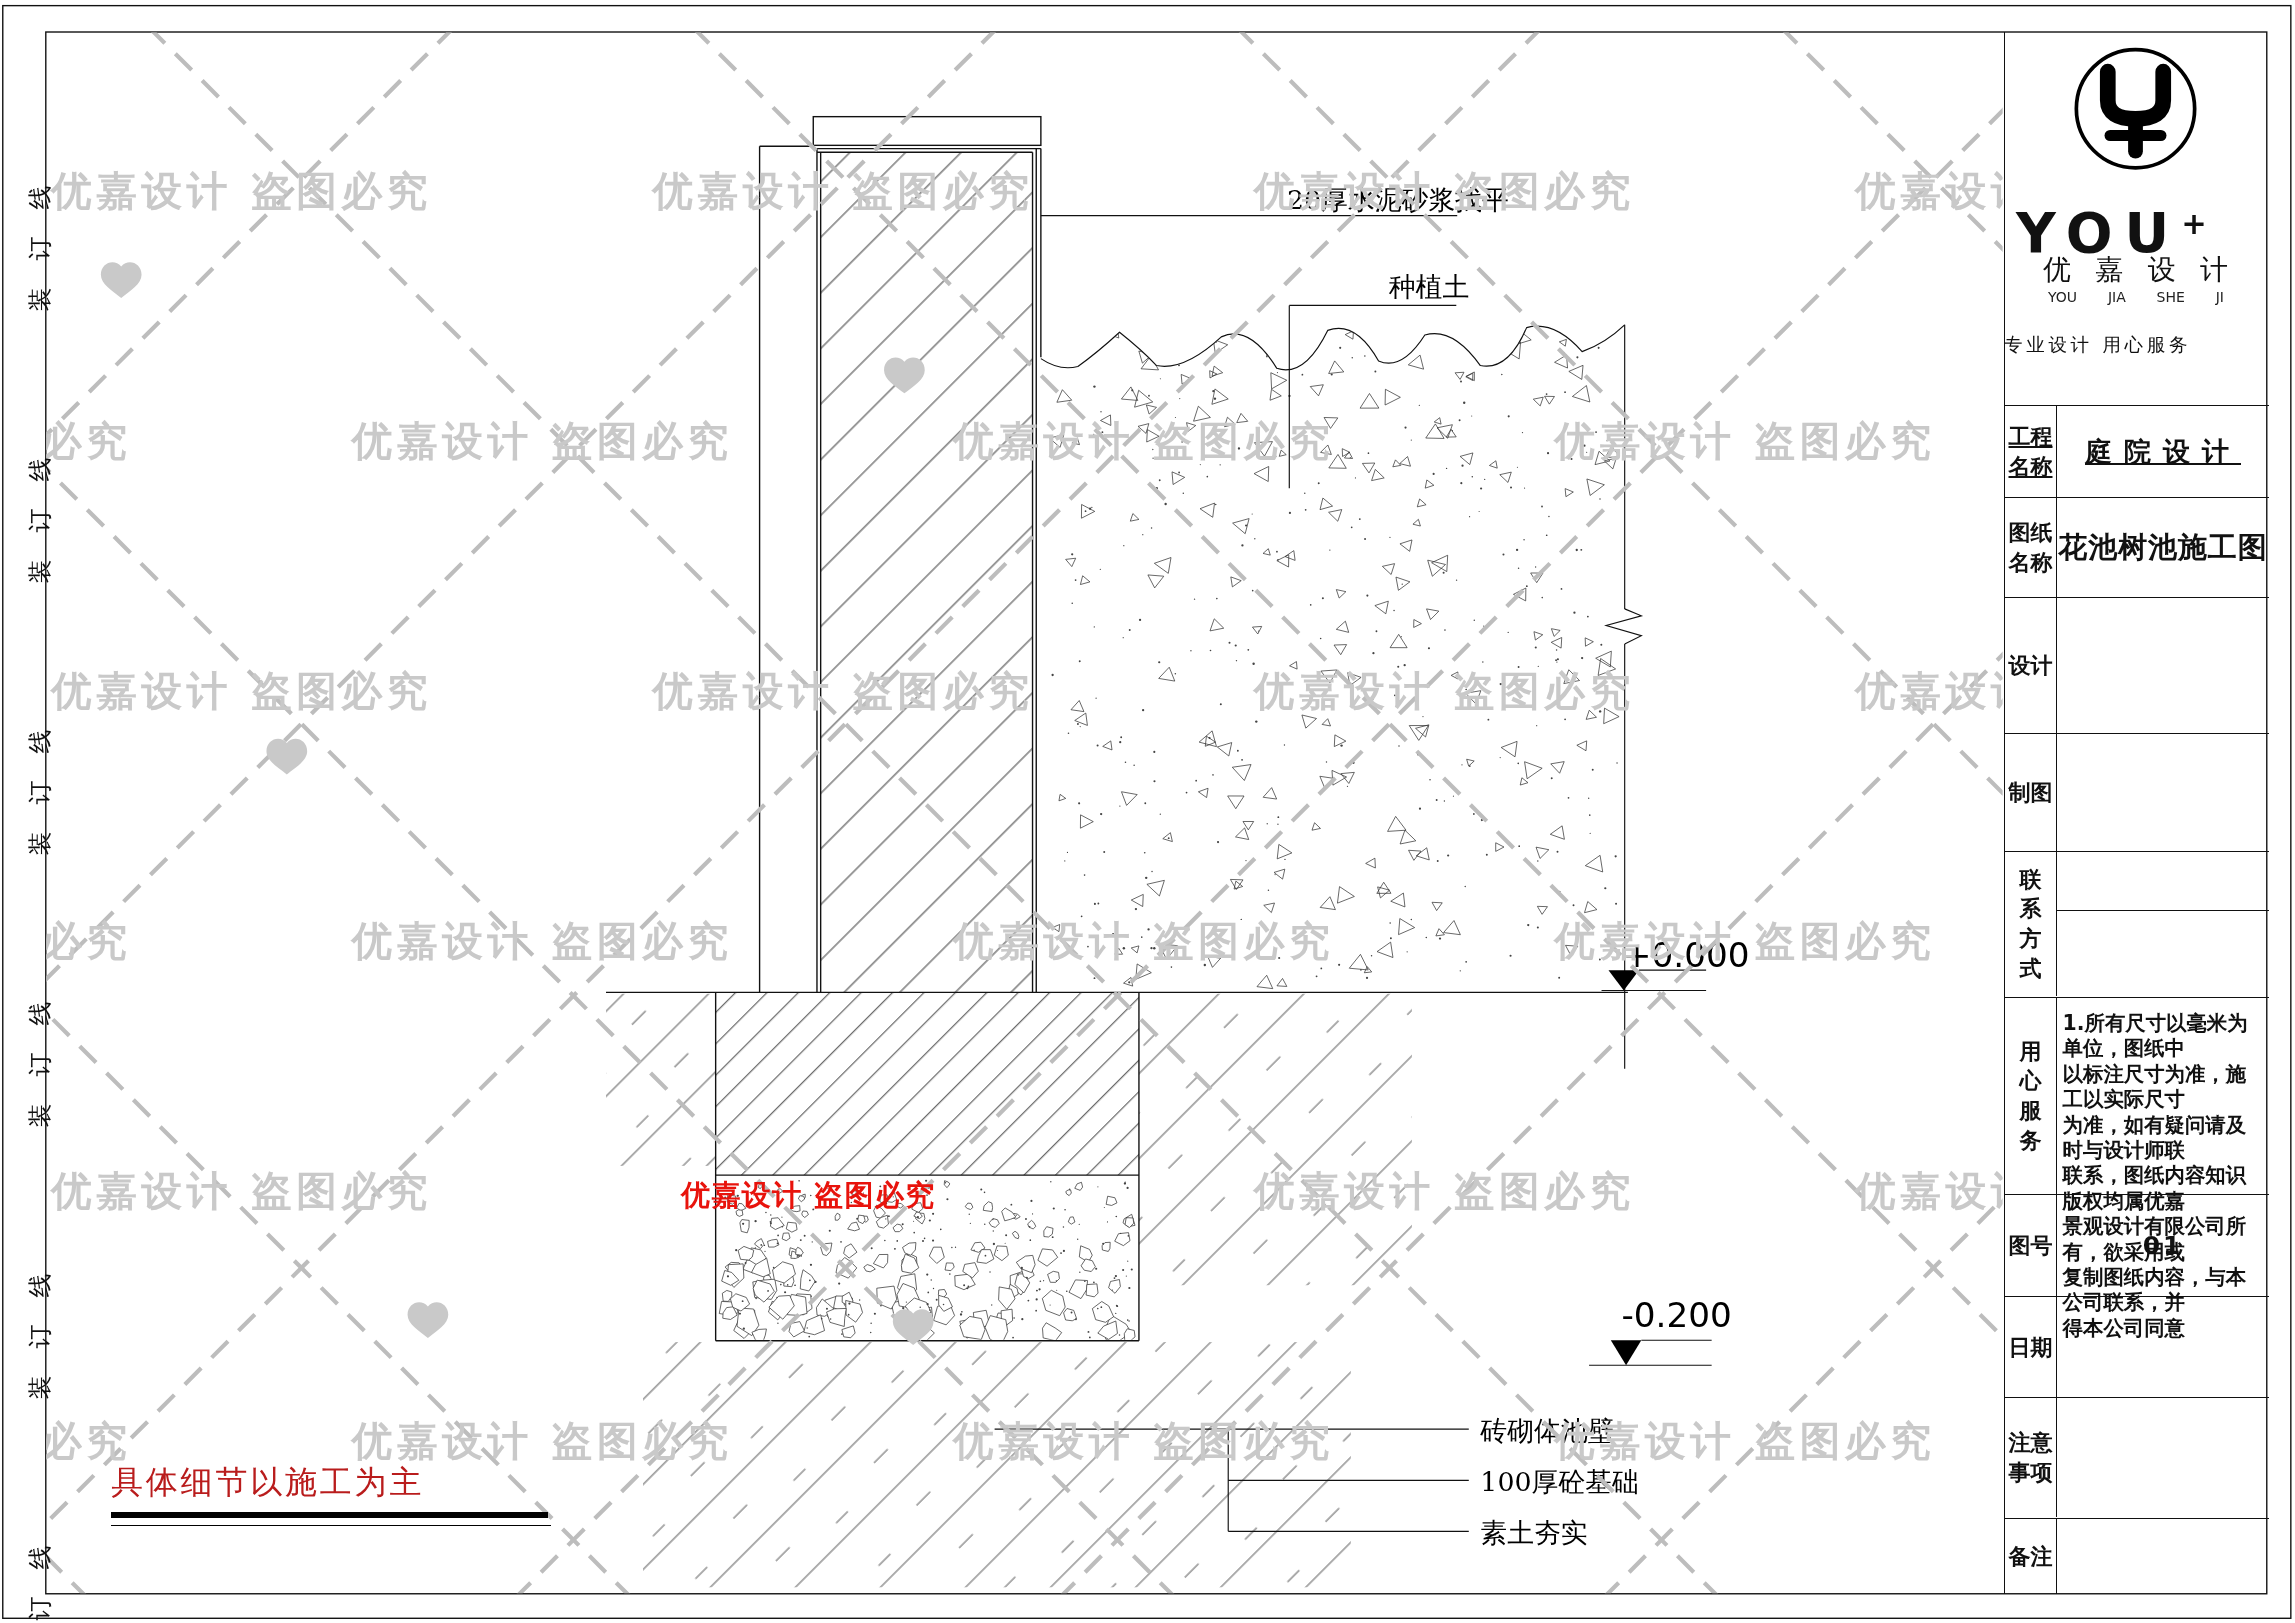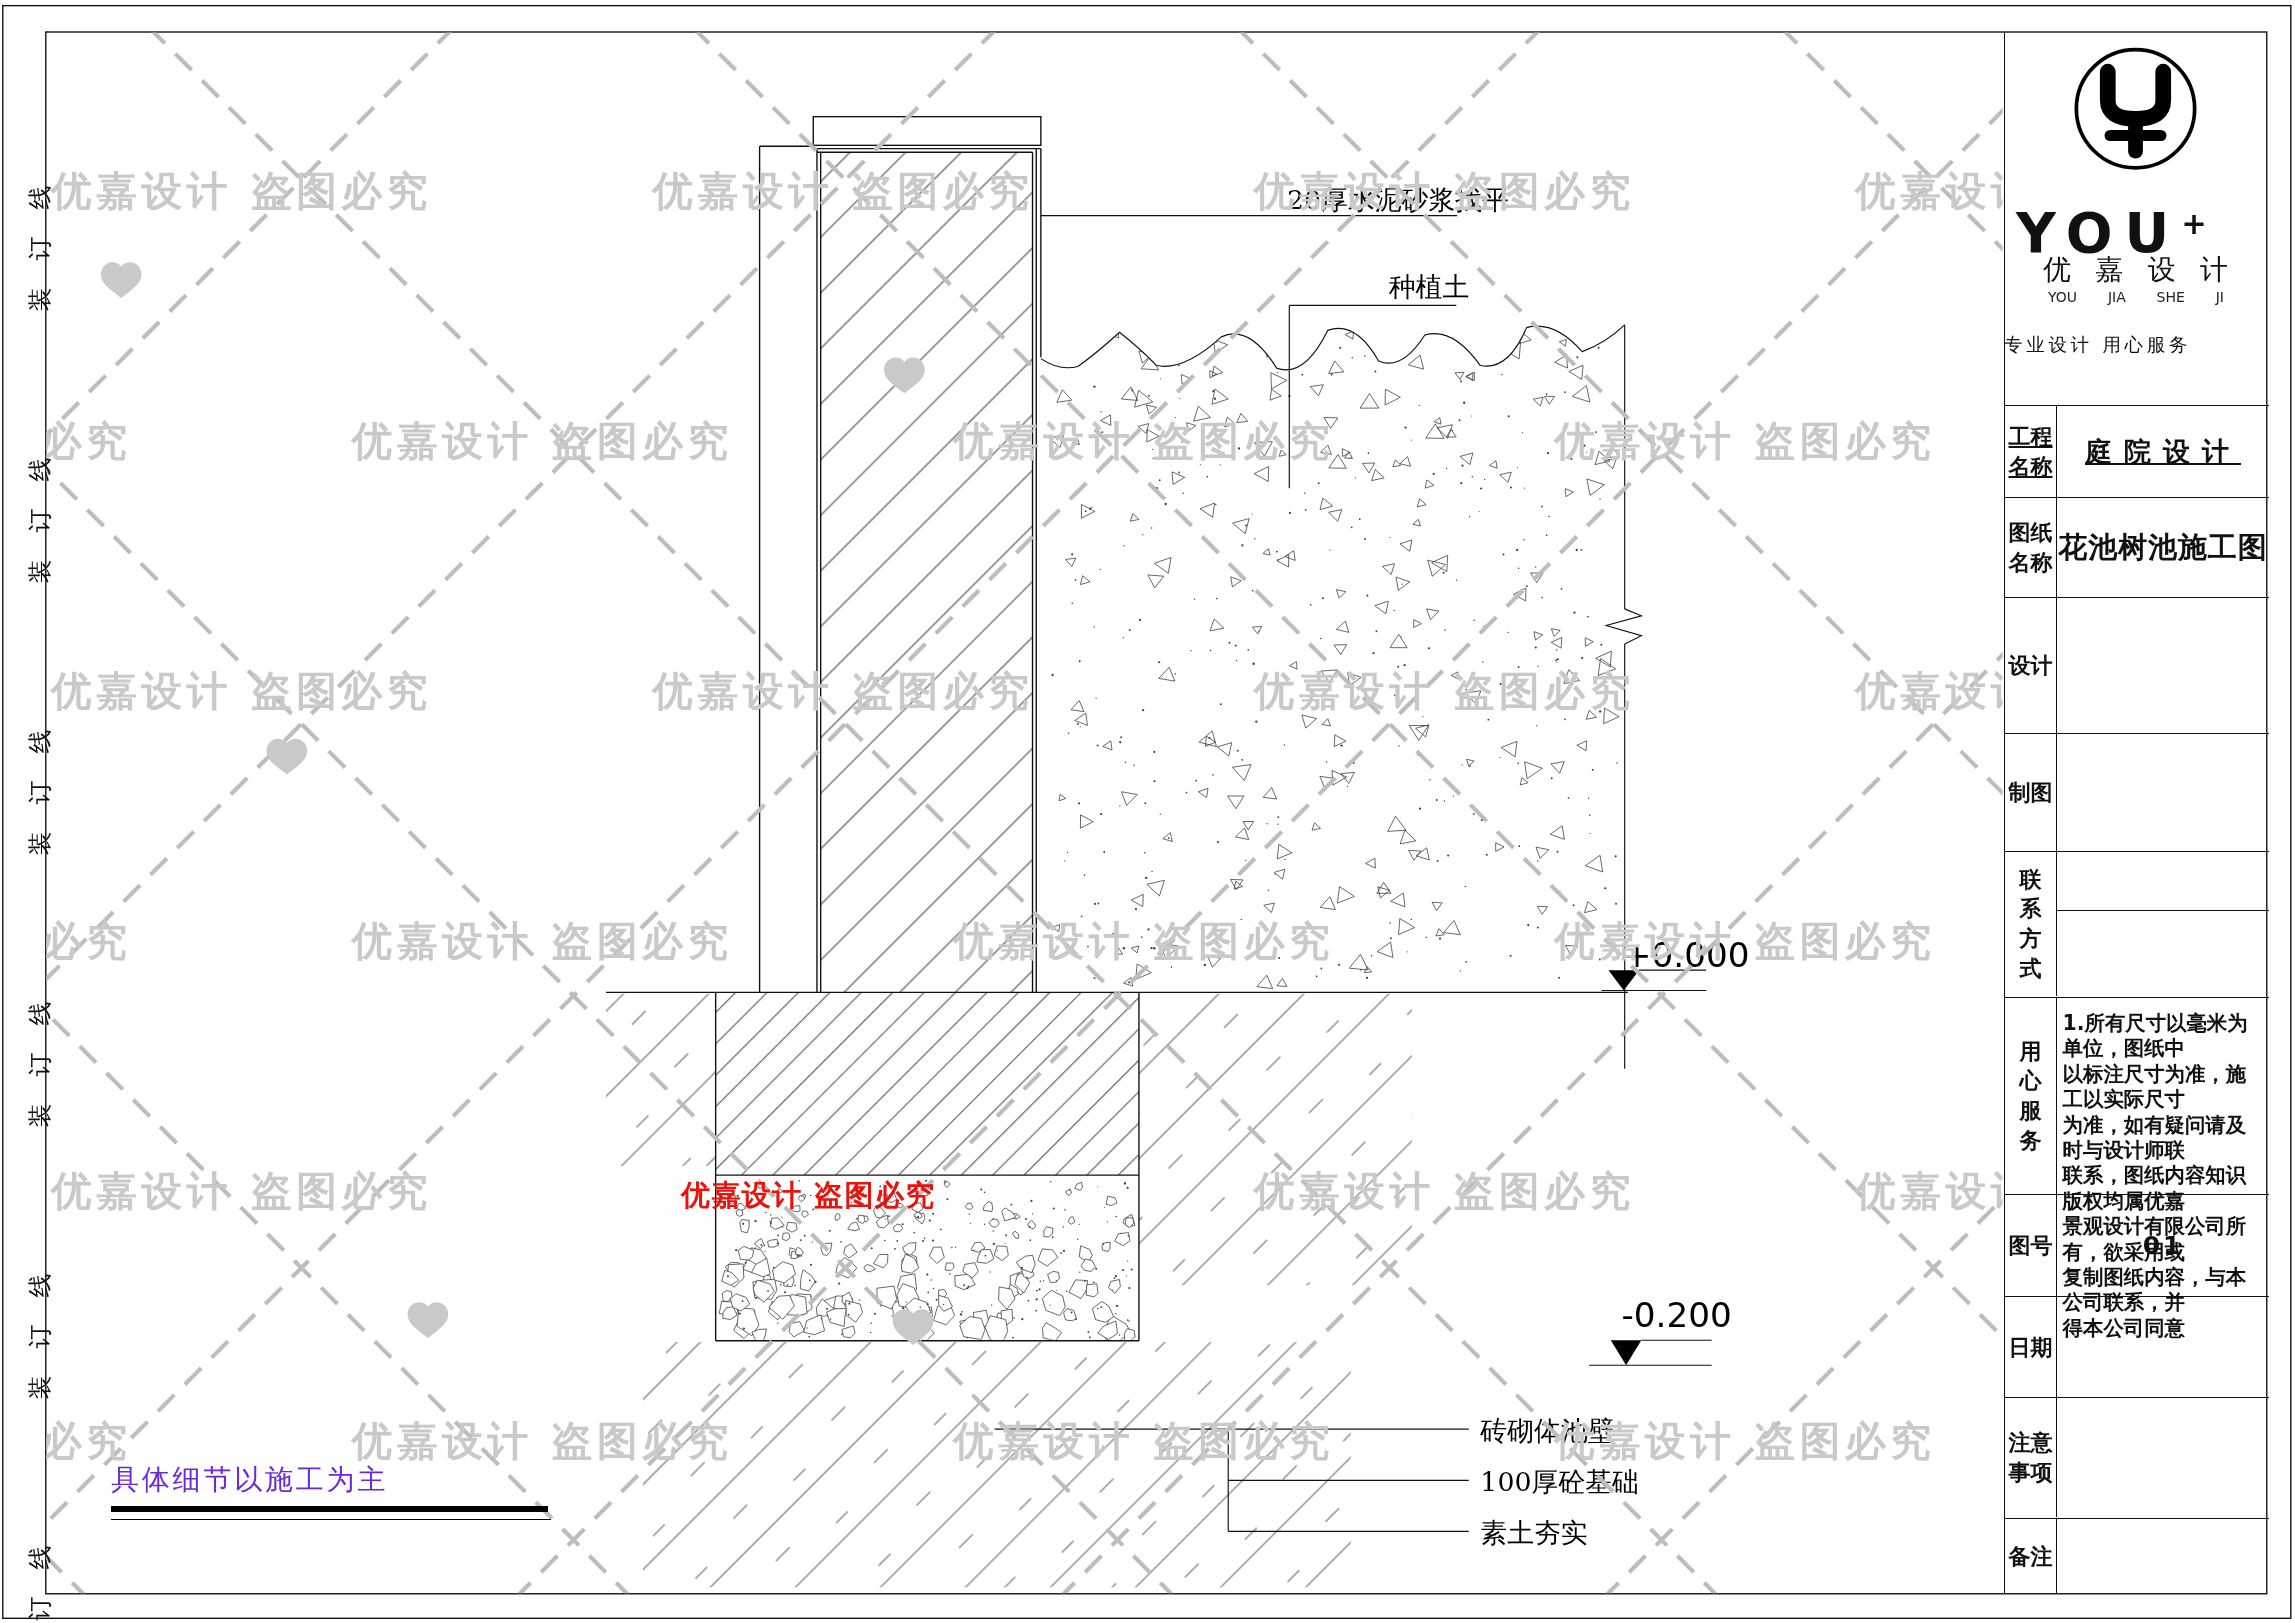--- a/index.html
+++ b/index.html
@@ -31,21 +31,21 @@
   #logo{position:absolute;left:2004px;top:32px;width:264px;height:373px;text-align:left;}
   #logo .brand{position:absolute;top:169px;left:0;width:100%;font-weight:700;font-size:55px;letter-spacing:12px;text-indent:12px;}
   #logo .brand sup{font-size:30.5px;vertical-align:17.6px;letter-spacing:0;}
   #logo .cnrow{position:absolute;top:219px;left:39px;width:185px;display:flex;justify-content:space-between;font-size:28px;font-weight:400;}
   #logo .pyrow{position:absolute;top:257px;left:44px;width:176px;display:flex;justify-content:space-between;font-size:14px;color:#222;}
   #logo .slogan{position:absolute;top:300px;left:0;width:100%;font-size:18.5px;letter-spacing:3.7px;font-weight:400;}
   
   #redmark{position:absolute;left:681px;top:1176px;font-size:29px;font-weight:700;color:#e8130c;letter-spacing:1.4px;white-space:nowrap;}
   
   #bottomnote{position:absolute;left:111px;top:1461px;width:444px;}
-  #bottomnote .txt{font-family:"DejaVu Serif","Liberation Serif",serif;font-size:28px;letter-spacing:2.8px;color:#6d28d9;white-space:nowrap;}
+  #bottomnote .txt{font-family:"DejaVu Serif","Liberation Serif",serif;font-size:32px;letter-spacing:2.8px;color:#b91c1c;white-space:nowrap;}
   #bottomnote .thick{margin-top:6.5px;width:437px;height:6px;background:#000;}
   #bottomnote .thin{margin-top:7px;width:440px;height:1.4px;background:#000;}
 </style>
 </head>
 <body>
 
 <div id="page">
 
   <svg id="drawing" class="abs" style="left:0;top:0" width="2295" height="1623" viewBox="0 0 4961 3508">
     <defs>

